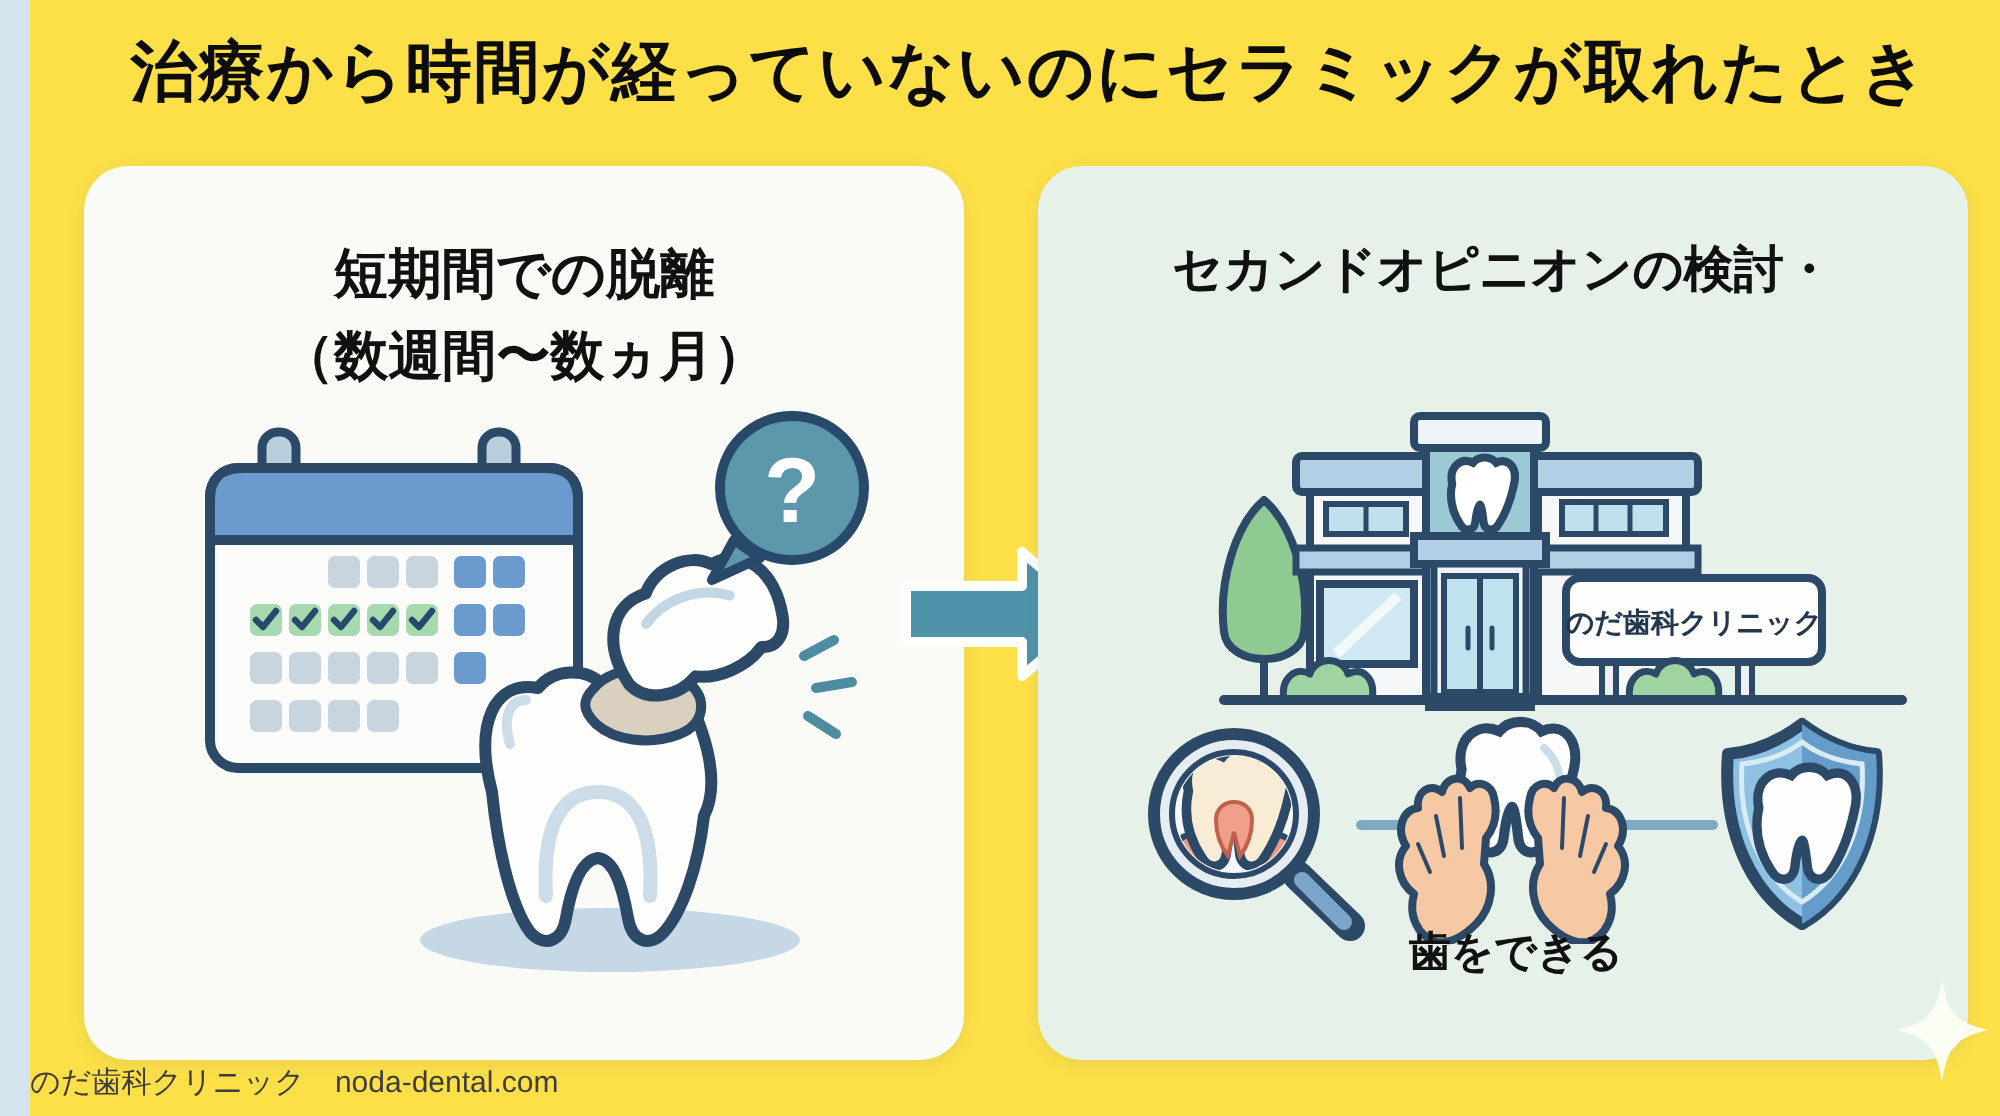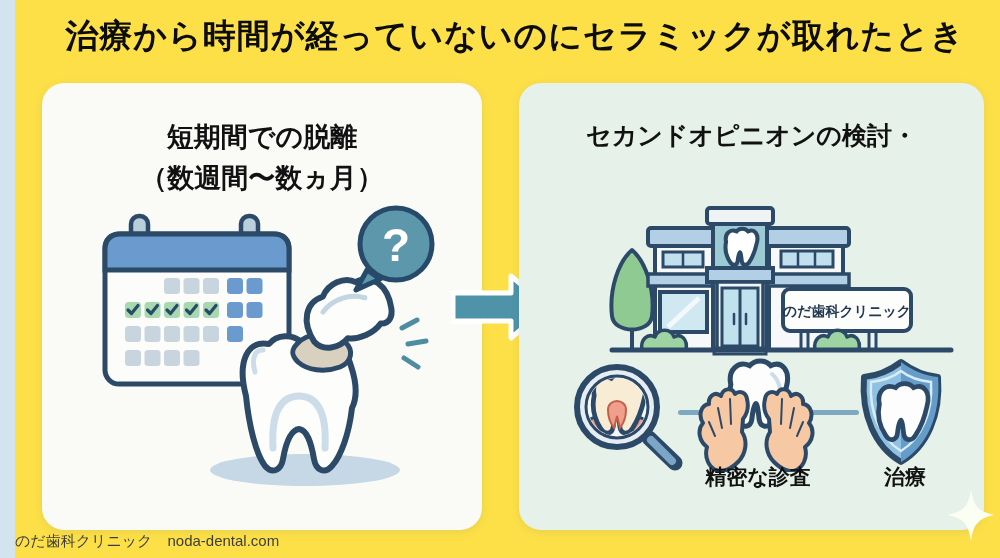--- a/index.html
+++ b/index.html
@@ -227,24 +227,23 @@
     </svg>
 
     <svg class="abs" style="left:336px;top:273px" width="92" height="114" viewBox="840 356 92 114">
       <path d="M886,362 C898,371 911,376 923,377 C926,415 912,447 886,462 C860,447 846,415 849,377 C861,376 874,371 886,362 Z" fill="#8fc2e2" stroke="#2c4a68" stroke-width="6" stroke-linejoin="round"></path>
       <path d="M886,362 C898,371 911,376 923,377 C926,415 912,447 886,462 Z" fill="#659dca"></path>
       <path d="M886,371 C895,378 906,381 916,382 C918,412 907,438 886,451 C865,438 854,412 856,382 C866,381 877,378 886,371 Z" fill="none" stroke="#d9ebf5" stroke-width="2.5"></path>
       <use href="#toothShape" transform="translate(886,412) scale(0.9)" fill="#fdfdfd" stroke="#2c4a68" stroke-width="5.2"></use>
     </svg>
 
     <div class="feature-label" style="left:172px;top:381px;width:134px">
-      <span>精密な診査</span>
+      <span>歯をできる</span>
     </div>
     <div class="feature-label" style="left:316px;top:381px;width:140px">
-      <span>治療</span>
     </div>
   </div>
 
   <svg class="abs" style="left:926px;top:486px" width="62" height="64" viewBox="926 486 62 64">
     <path d="M956,490 C959,507 963,511 979,515 C963,519 959,523 956,541 C953,523 949,519 933,515 C949,511 953,507 956,490 Z" fill="#fcfff3" opacity="0.95"></path>
   </svg>
 
   <div class="footer">のだ歯科クリニック　noda-dental.com</div>
 </div>
 

